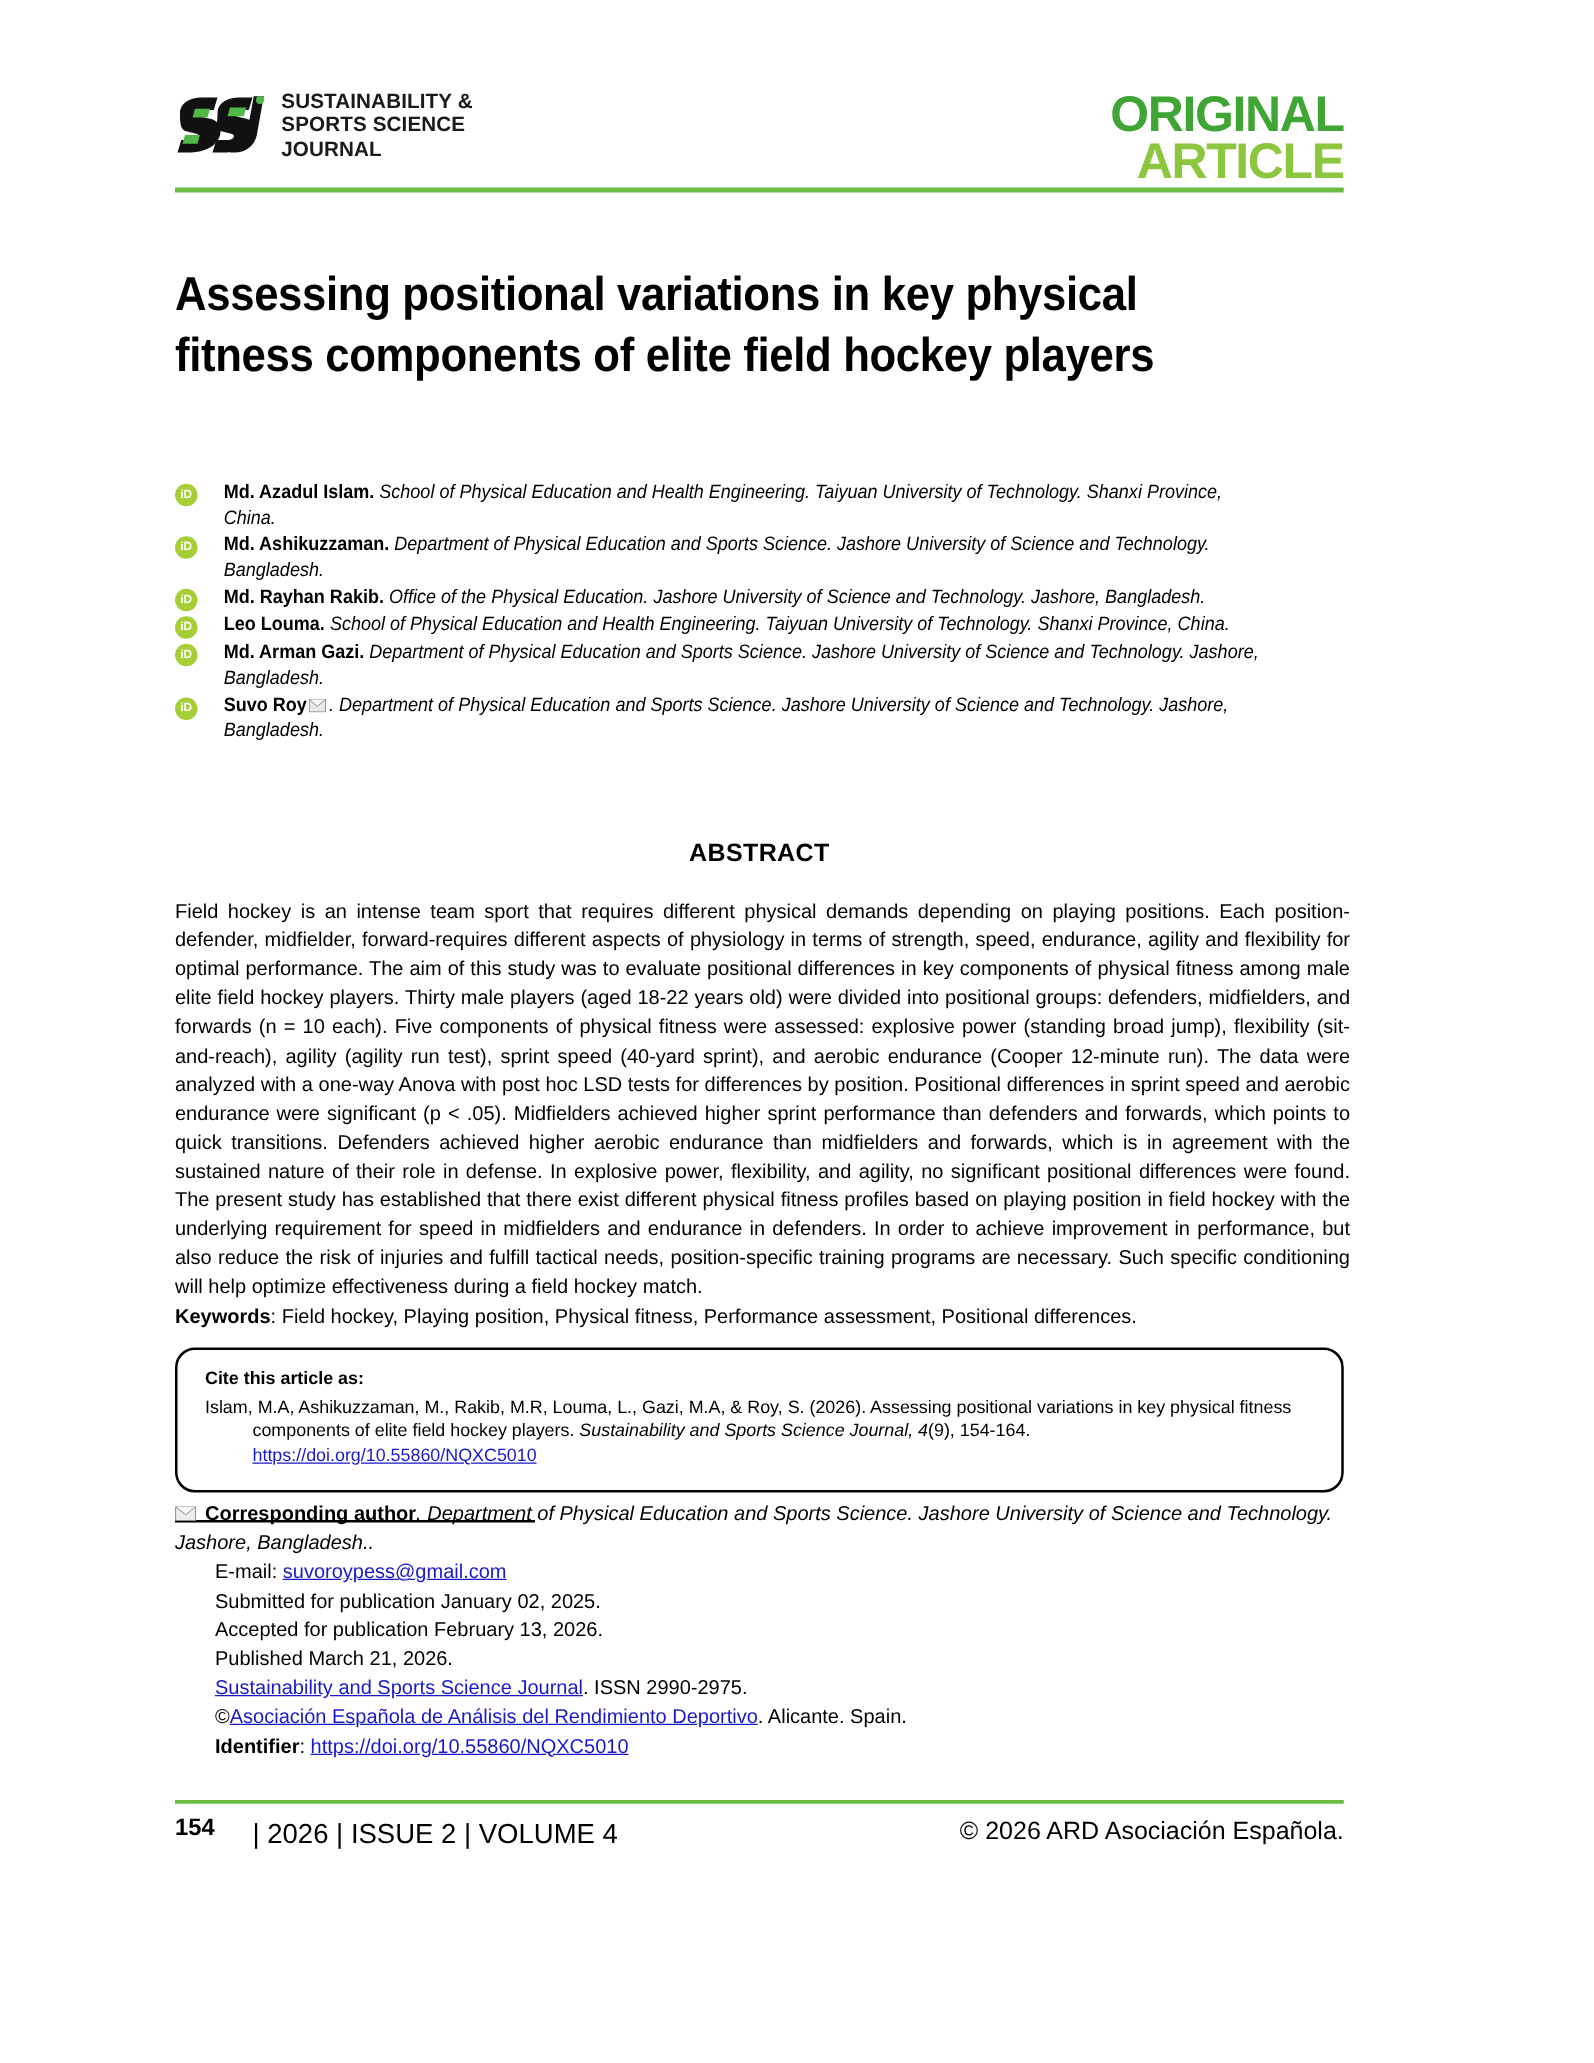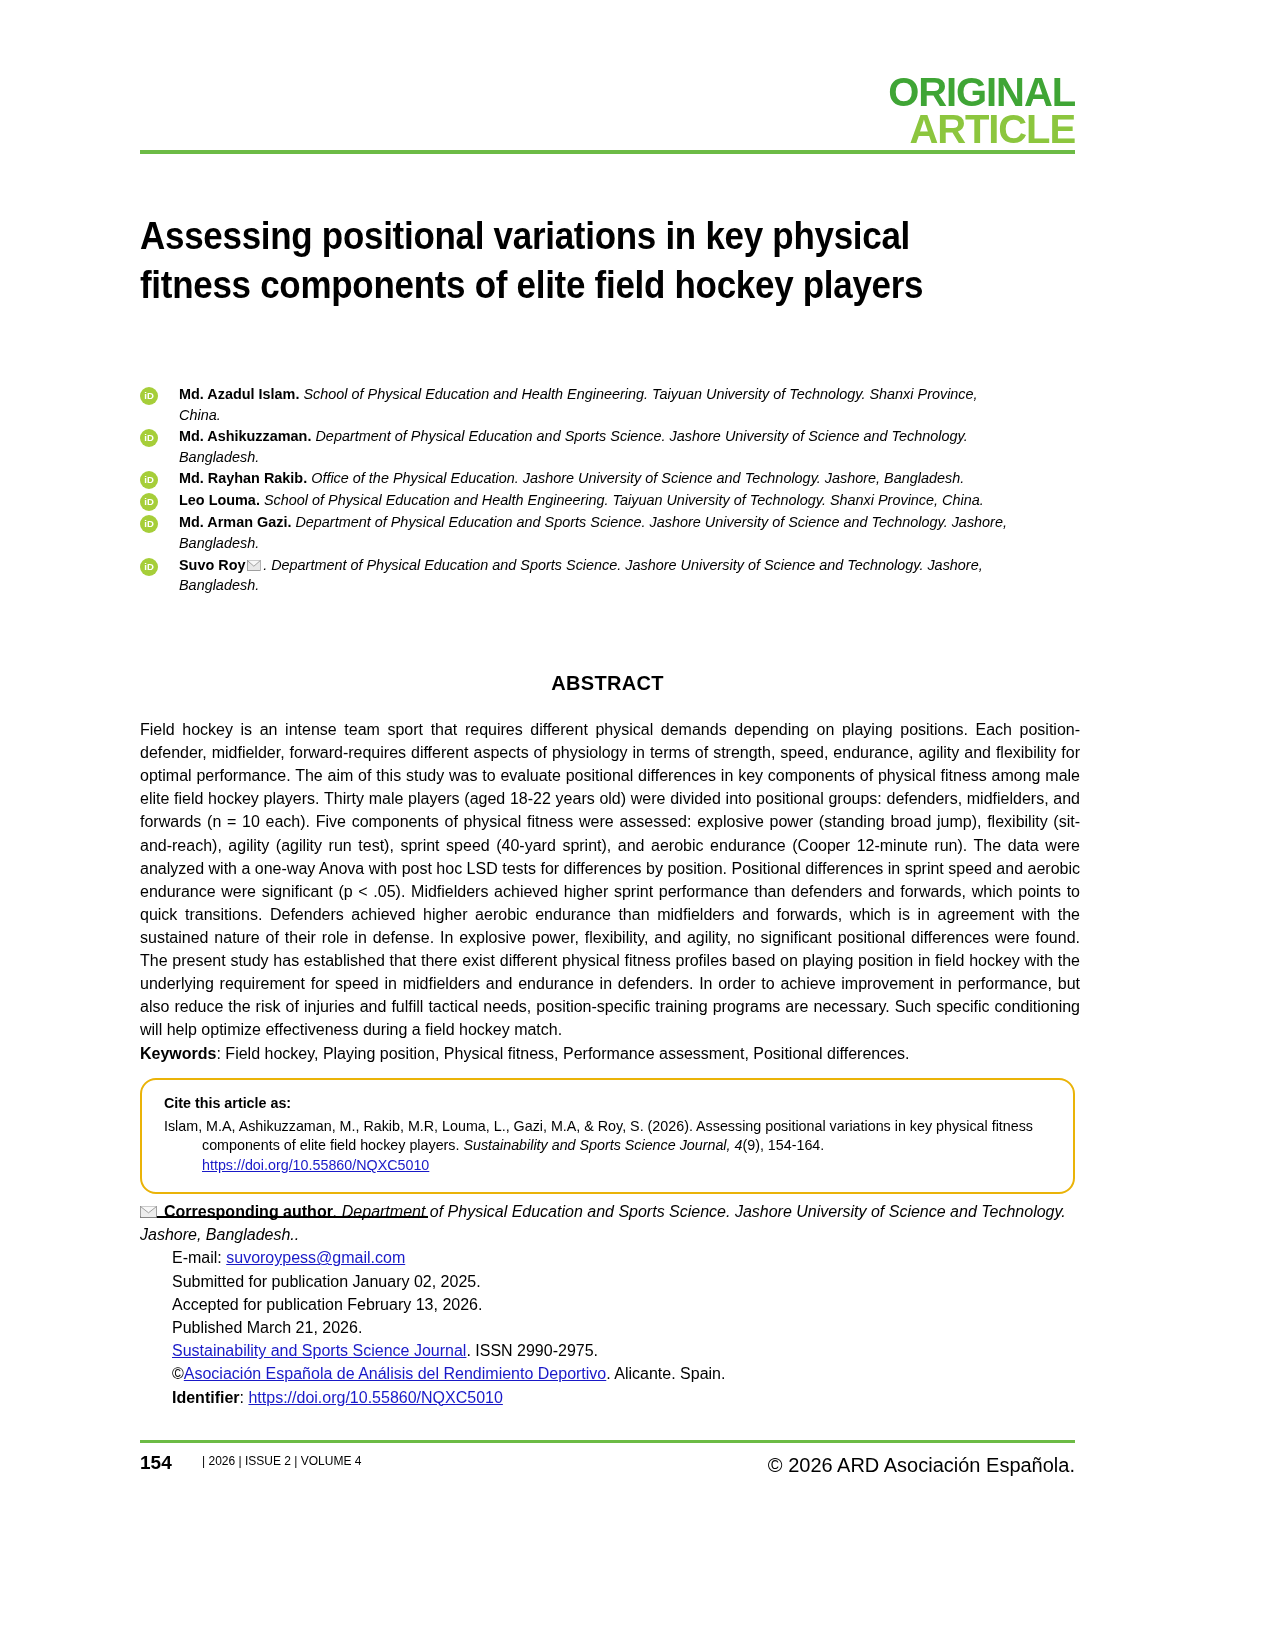--- a/index.html
+++ b/index.html
@@ -177,21 +177,21 @@
   .abstract-body p { margin: 0; }
   .kw-label { font-weight: bold; }
 
   
   .cite-box {
     position: absolute;
     left: 140px;
     top: 1078px;
     width: 935px;
     box-sizing: border-box;
-    border: 2px solid #eab308;
+    border: 2px solid #000000;
     border-radius: 16px;
     padding: 14px 22px 16px 22px;
     font-size: 14.3px;
     line-height: 1.38;
   }
   .cite-title {
     font-weight: bold;
     margin-bottom: 3px;
     font-size: 14.3px;
   }
@@ -256,36 +256,54 @@
   }
   .pg-num {
     position: absolute;
     left: 0; top: 0;
     font-weight: bold;
     font-size: 19px;
   }
   .pg-meta {
     position: absolute;
     left: 62px; top: 2px;
-    font-size: 12px;
+    font-size: 22px;
   }
   .pg-copy {
     position: absolute;
     right: 0; top: 2px;
     font-size: 20px;
     text-align: right;
   }
 </style>
 </head>
 <body>
 
 <div class="page">
 
   <div class="header">
 
+    <div class="brand">
+      <div class="logo-mark">
+        <svg viewBox="0 0 72 52" width="72" height="52" aria-hidden="true">
+          <g>
+            <path d="M4 16 C4 7, 12 3, 22 3 L34 3 L31 13 L20 13 C16 13, 15 17, 19 18 L28 20 C38 22, 39 33, 32 40 C27 45, 19 47, 10 47 L2 47 L5 37 L14 37 C19 37, 21 33, 17 32 L9 30 C4 29, 4 22, 4 16 Z" fill="#111111"></path>
+            <path d="M16 12 L28 12 L26 19 L14 19 Z" fill="#4fb847"></path>
+            <path d="M8 33 L20 33 L18 40 L6 40 Z" fill="#4fb847"></path>
+            <path d="M34 16 C34 7, 42 3, 52 3 L62 3 L59 13 L50 13 C46 13, 45 17, 49 18 L57 20 C66 22, 67 33, 60 40 C55 45, 47 47, 38 47 L30 47 L33 37 L42 37 C47 37, 49 33, 45 32 L37 30 C32 29, 34 22, 34 16 Z" fill="#111111"></path>
+            <path d="M44 11 L57 11 L55 18 L42 18 Z" fill="#4fb847"></path>
+            <path d="M63 2 L71 2 L66 30 C65 40, 58 47, 48 47 L44 47 L47 37 L51 37 C55 37, 57 34, 58 29 Z" fill="#111111"></path>
+            <circle cx="68" cy="5" r="3.2" fill="#4fb847"></circle>
+          </g>
+        </svg>
+      </div>
+      <div class="brand-name">SUSTAINABILITY &amp;
+SPORTS SCIENCE
+JOURNAL</div>
+    </div>
 
     <div class="original-article">
       <span class="word-original">ORIGINAL</span>
       <span class="word-article">ARTICLE</span>
     </div>
   </div>
 
   <div class="rule-green-top"></div>
 
   <div class="title">

